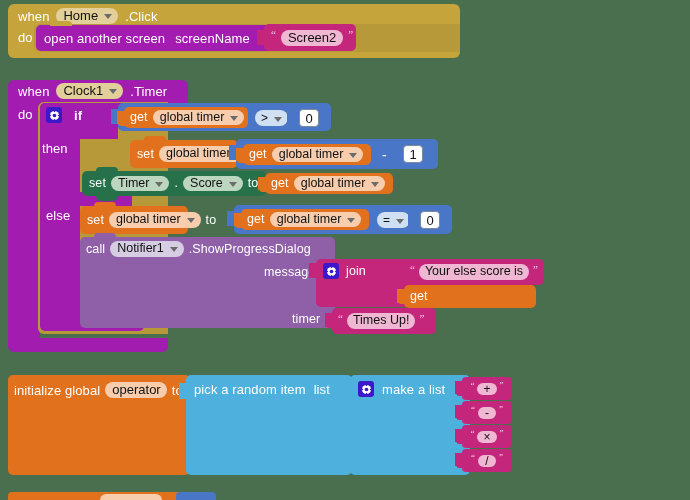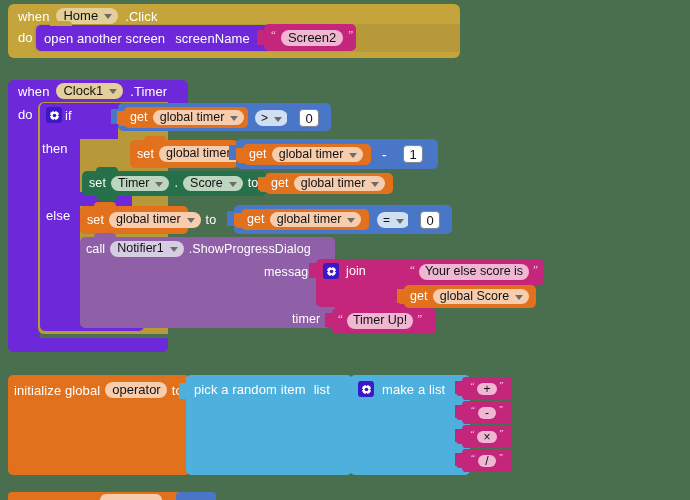--- a/index.html
+++ b/index.html
@@ -126,21 +126,21 @@
     gap: 7px;
   }
 
   
   .s-orange { background: #e2711d; }
   .s-green  { background: #26714a; }
   .s-purple { background: #8f5fa8; }
   .s-blue   { background: #4a76c8; }
   .s-pink   { background: #c4267b; }
   .s-cyan   { background: #4eb1dd; }
-  .s-gold   { background: #6d28d9; }
+  .s-gold   { background: #a21caf; }
   .s-orange2{ background: #e2711d; }
 
   .row {
     display: flex;
     align-items: center;
     gap: 6px;
   }
 
   
   .notch-top, .notch-bot {
@@ -204,21 +204,21 @@
       <span class="lbl">.Timer</span>
     </div>
   </div>
   <div class="blk lbl" style="left:18px; top:108px;">do</div>
 
   <div class="blk" style="left:38px; top:102px; width:130px; height:232px; background:#b8993a; border-radius:6px 0 0 6px;"></div>
 
   <div class="blk s-gold" style="left:40px; top:103px; width:52px; height:226px; border-radius:5px 0 0 5px;"></div>
 
   <div class="blk s-gold" style="left:40px; top:103px; width:90px; height:24px; border-radius:5px 5px 0 0;">
-    <div class="row" style="height:24px; padding-left:6px; gap:3px;">
+    <div class="row" style="height:24px; padding-left:6px; gap:12px;font-weight:bold;">
       <span class="gear">
         <svg width="11" height="11" viewBox="0 0 24 24" aria-hidden="true">
           <circle cx="12" cy="12" r="10" fill="#ffffff"></circle>
           <circle cx="12" cy="12" r="4" fill="#3b18c9"></circle>
           <g fill="#3b18c9">
             <rect x="10.6" y="0.5" width="2.8" height="4"></rect>
             <rect x="10.6" y="19.5" width="2.8" height="4"></rect>
             <rect x="0.5" y="10.6" width="4" height="2.8"></rect>
             <rect x="19.5" y="10.6" width="4" height="2.8"></rect>
           </g>
@@ -395,32 +395,28 @@
       <span class="q">“</span>
       <span class="field pink" style="background:#f0b7d3; color:#111; border-radius:9px; padding:1px 6px 2px; font-size:12.5px;">Your else score is</span>
       <span class="q">”</span>
     </div>
   </div>
 
   <div class="blk s-orange" style="left:404px; top:285px; width:132px; height:23px; border-radius:5px;">
     <div class="plug" style="background:#e2711d; top:4px; height:14px;"></div>
     <div class="row" style="height:23px; padding:0 6px; gap:5px;">
       <span class="lbl" style="font-size:12.5px;">get</span>
-      <span class="field orange" style="font-size:12.5px;">
-        <span>global Score</span>
-        <span class="caret"></span>
-      </span>
     </div>
   </div>
 
   <div class="blk s-pink" style="left:332px; top:308px; width:104px; height:26px; border-radius:5px;">
     <div class="plug" style="background:#c4267b; top:5px; height:14px;"></div>
     <div class="row" style="height:26px; padding:0 6px; gap:4px;">
       <span class="q">“</span>
-      <span class="field pink" style="background:#f0b7d3; color:#111; border-radius:9px; padding:1px 6px 2px; font-size:12.5px;">Timer Up!</span>
+      <span class="field pink" style="background:#f0b7d3; color:#111; border-radius:9px; padding:1px 6px 2px; font-size:12.5px;">Times Up!</span>
       <span class="q">”</span>
     </div>
   </div>
 
   <div class="blk s-orange2" style="left:8px; top:375px; width:182px; height:100px; border-radius:5px;">
   </div>
   <div class="blk" style="left:14px; top:382px;">
     <div class="row" style="gap:5px;">
       <span class="lbl">initialize global</span>
       <span class="field orange">

